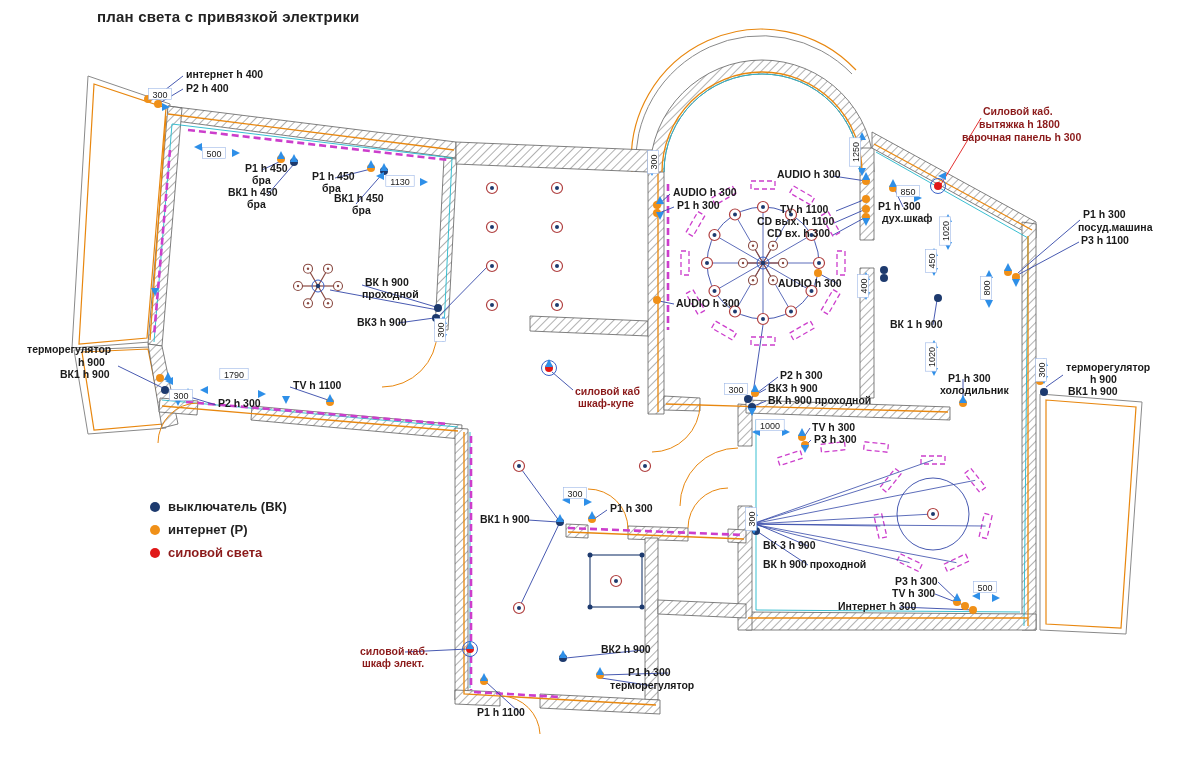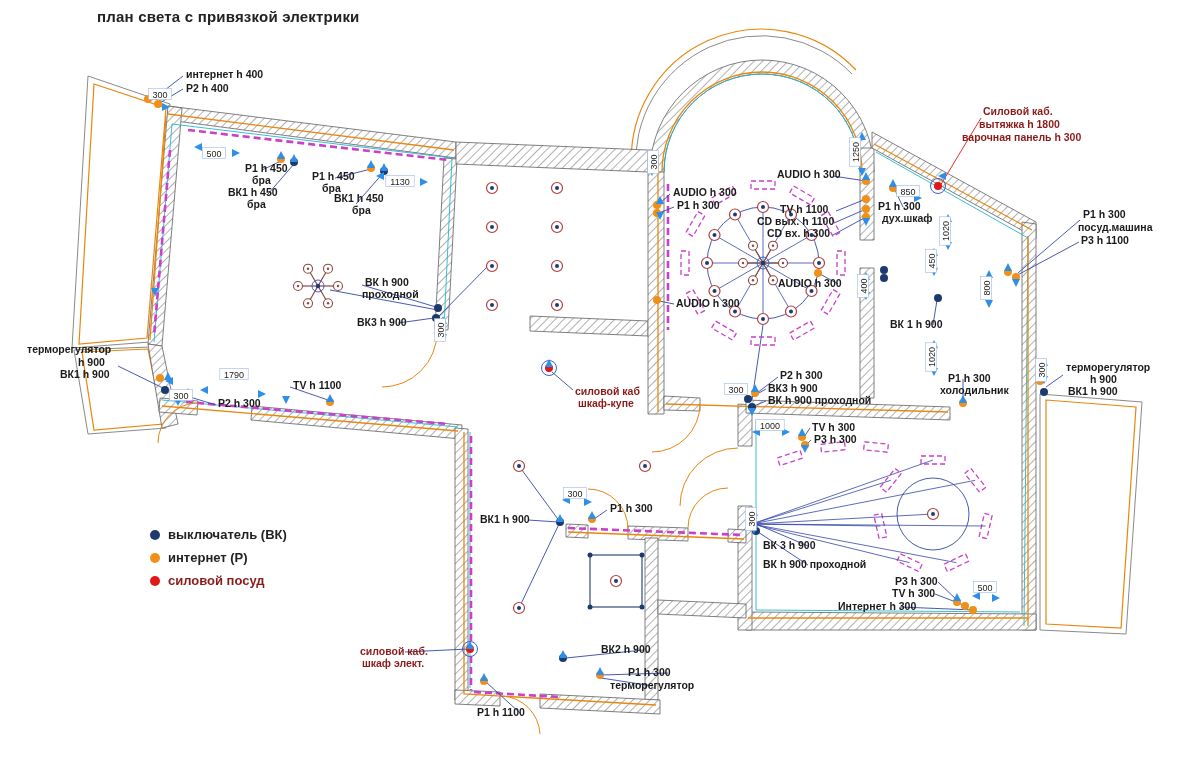--- a/index.html
+++ b/index.html
@@ -1,21 +1,21 @@
 <!DOCTYPE html>
 <html><head>
 <meta charset="utf-8">
 <style>
   html,body{margin:0;padding:0;background:#ffffff;}
   .stage{position:relative;width:1181px;height:752px;background:#ffffff;
          font-family:"Liberation Sans",sans-serif;overflow:hidden;}
   .title{position:absolute;left:97px;top:8px;font-size:15px;font-weight:bold;
          color:#222;letter-spacing:.2px;}
   #plan{position:absolute;left:0;top:0;}
-  #legend{position:absolute;left:150px;top:523px;}
+  #legend{position:absolute;left:150px;top:495px;}
   .legend-row{display:flex;align-items:center;height:23px;gap:8px;}
   .legend-dot{width:10px;height:10px;border-radius:50%;display:inline-block;}
   .legend-label{font-size:13px;font-weight:bold;}
   .thin{fill:none;stroke:#8a8a8a;stroke-width:1;}
   .oline{fill:none;stroke:#e8870f;stroke-width:1.2;}
 </style>
 </head>
 <body>
 
 <div class="stage">
@@ -737,16 +737,16 @@
       <div class="legend-row">
         <span class="legend-dot" style="background: rgb(29, 58, 110);"></span>
         <span class="legend-label" style="color: rgb(34, 34, 34);">выключатель (ВК)</span>
       </div>
       <div class="legend-row">
         <span class="legend-dot" style="background: rgb(240, 144, 24);"></span>
         <span class="legend-label" style="color: rgb(34, 34, 34);">интернет (Р)</span>
       </div>
       <div class="legend-row">
         <span class="legend-dot" style="background: rgb(224, 24, 24);"></span>
-        <span class="legend-label" style="color: rgb(139, 26, 26);">силовой посуд</span>
+        <span class="legend-label" style="color: rgb(139, 26, 26);">силовой света</span>
       </div>
     </div>
 </div>
 
 </body></html>

